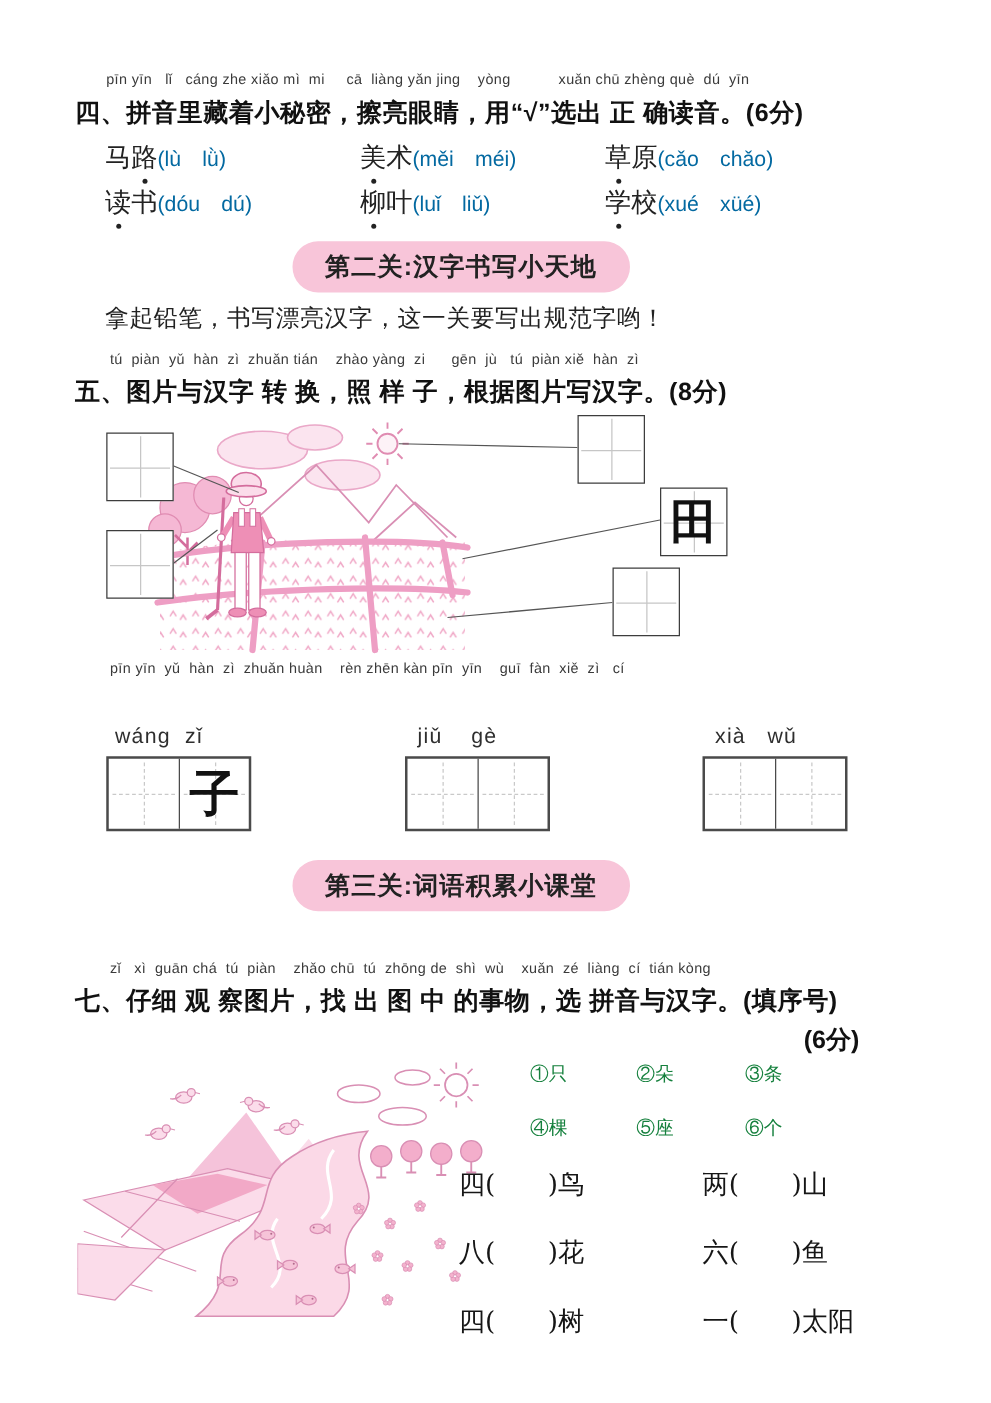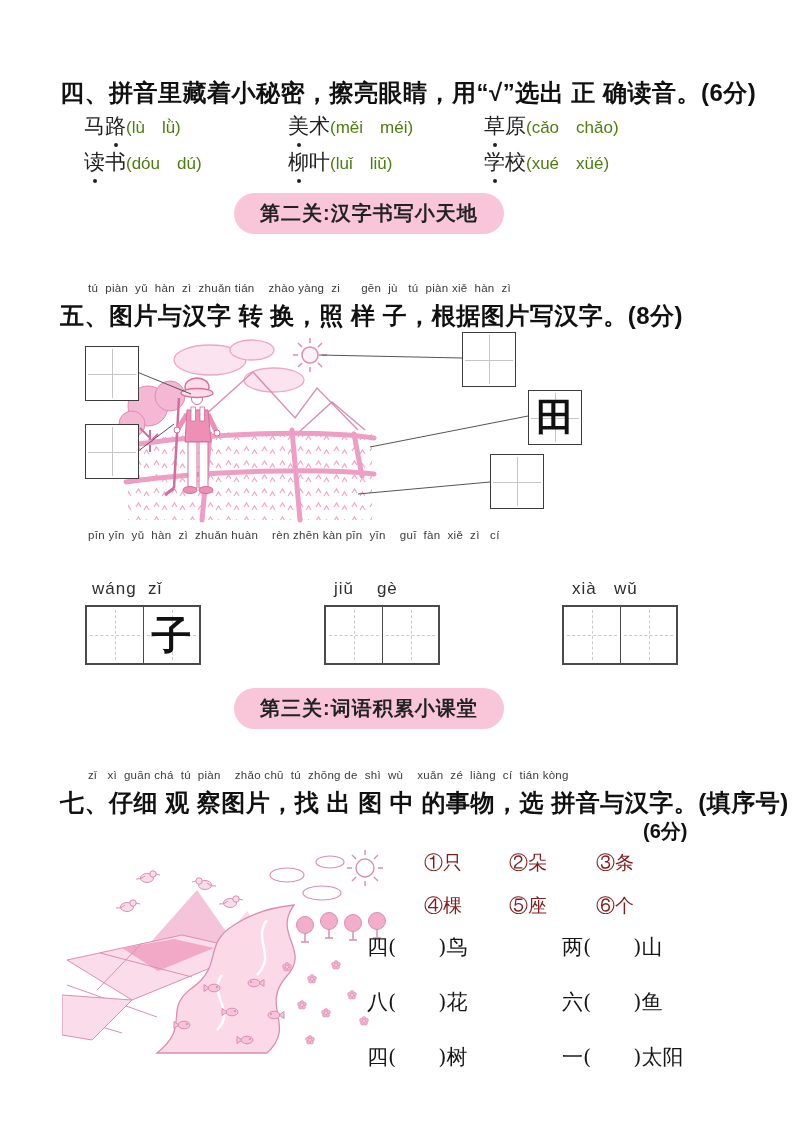--- a/index.html
+++ b/index.html
@@ -7,27 +7,27 @@
     --ink:#1c1c1c;
     --pink-dark:#d98fb4;
     --pink-mid:#f2a9c7;
     --pink-light:#fbdcea;
   }
   *{margin:0;padding:0;box-sizing:border-box;}
   body{background:#ffffff;font-family:"Liberation Sans",sans-serif;color:var(--ink);}
   .page{position:relative;width:793px;height:1122px;background:#fff;overflow:hidden;margin:0 auto;}
 
   .pinyin-line{position:absolute;font-size:11.5px;color:#3a3a3a;white-space:pre;letter-spacing:.3px;font-family:"Liberation Sans",sans-serif;}
-  .q-heading{position:absolute;font-size:24px;font-weight:bold;color:#111;letter-spacing:.5px;white-space:pre;font-family:"Liberation Sans",sans-serif;}
+  .q-heading{position:absolute;font-size:20px;font-weight:bold;color:#111;letter-spacing:.5px;white-space:pre;font-family:"Liberation Sans",sans-serif;}
   .kai{font-family:"DejaVu Serif","Liberation Serif",serif;}
 
   
   .word-item{position:absolute;white-space:pre;}
   .word-item .hz{display:inline-block;position:relative;font-size:21px;font-family:"DejaVu Serif","Liberation Serif",serif;color:#222;}
-  .word-item .opts{font-size:17px;font-family:"Liberation Sans",sans-serif;color:#4d7c0f;white-space:pre;}
+  .word-item .opts{font-size:17px;font-family:"Liberation Sans",sans-serif;color:#0369a1;white-space:pre;}
   .hz.dotted::after{content:"";position:absolute;left:50%;bottom:-7px;width:4px;height:4px;border-radius:50%;background:#222;transform:translateX(-50%);}
   .c1{left:84px;}.c2{left:288px;}.c3{left:484px;}
   .r1{top:112px;}.r2{top:148px;}
 
   .banner{position:absolute;left:234px;background:var(--banner-bg);border-radius:22px;padding:7px 26px;font-size:20px;font-weight:bold;color:#222;letter-spacing:1px;font-family:"Liberation Sans",sans-serif;}
   .intro{position:absolute;font-size:19px;letter-spacing:.5px;color:#222;white-space:pre;}
 
   
   .art-wrap{position:absolute;left:60px;top:330px;width:680px;height:198px;}
   .tianbox{position:absolute;width:54px;height:55px;border:1.6px solid #3d3d3d;background:#fff;}
@@ -40,40 +40,42 @@
   .grid2{position:absolute;display:flex;border:2px solid #4a4a4a;background:#fff;}
   .grid2 .cell{position:relative;width:56px;height:56px;display:flex;align-items:center;justify-content:center;font-size:40px;font-weight:bold;font-family:"DejaVu Serif","Liberation Serif",serif;color:#111;}
   .grid2 .cell + .cell{border-left:1.4px solid #4a4a4a;}
   .grid2 .cell::before{content:"";position:absolute;left:50%;top:3px;bottom:3px;border-left:1px dashed #c9c9c9;}
   .grid2 .cell::after{content:"";position:absolute;top:50%;left:3px;right:3px;border-top:1px dashed #c9c9c9;}
   .grid2 .cell span{position:relative;z-index:2;}
 
   .score-line{position:absolute;font-size:20px;font-weight:bold;color:#111;font-family:"Liberation Sans",sans-serif;}
 
   
-  .opt{position:absolute;font-size:19px;color:#7f1d1d;font-family:"DejaVu Serif","Liberation Serif",serif;white-space:pre;}
+  .opt{position:absolute;font-size:15px;color:#15803d;font-family:"DejaVu Serif","Liberation Serif",serif;white-space:pre;}
   .fill{position:absolute;font-size:21px;color:#161616;font-family:"DejaVu Serif","Liberation Serif",serif;white-space:pre;}
 
   svg{display:block;}
 </style>
 </head>
 <body>
 
 <div class="page">
 
+  <div class="pinyin-line" style="left:85px;top:58px;">pīn yīn   lǐ   cáng zhe xiǎo mì  mi     cā  liàng yǎn jing    yòng           xuǎn chū zhèng què  dú  yīn</div>
   <div class="q-heading" style="left:60px;top:77px;">四、拼音里藏着小秘密，擦亮眼睛，用“√”选出 正 确读音。(6分)</div>
 
   <div class="word-item c1 r1"><span class="hz">马</span><span class="hz dotted">路</span><span class="opts">(lù　lǜ)</span></div>
   <div class="word-item c2 r1"><span class="hz dotted">美</span><span class="hz">术</span><span class="opts">(měi　méi)</span></div>
   <div class="word-item c3 r1"><span class="hz dotted">草</span><span class="hz">原</span><span class="opts">(cǎo　chǎo)</span></div>
   <div class="word-item c1 r2"><span class="hz dotted">读</span><span class="hz">书</span><span class="opts">(dóu　dú)</span></div>
   <div class="word-item c2 r2"><span class="hz dotted">柳</span><span class="hz">叶</span><span class="opts">(luǐ　liǔ)</span></div>
   <div class="word-item c3 r2"><span class="hz dotted">学</span><span class="hz">校</span><span class="opts">(xué　xüé)</span></div>
 
   <div class="banner" style="top:193px;">第二关:汉字书写小天地</div>
+  <div class="intro kai" style="left:84px;top:242px;">拿起铅笔，书写漂亮汉字，这一关要写出规范字哟！</div>
 
   <div class="pinyin-line" style="left:88px;top:282px;">tú  piàn  yǔ  hàn  zì  zhuǎn tián    zhào yàng  zi      gēn  jù   tú  piàn xiě  hàn  zì</div>
   <div class="q-heading" style="left:60px;top:300px;">五、图片与汉字 转 换，照 样 子，根据图片写汉字。(8分)</div>
 
   <div class="art-wrap">
     <svg width="680" height="198" viewBox="0 0 680 198">
       <g fill="#fbe4ef" stroke="#eaa8c8" stroke-width="1.3">
         <ellipse cx="150" cy="30" rx="36" ry="15"></ellipse>
         <ellipse cx="192" cy="20" rx="22" ry="10"></ellipse>
         <ellipse cx="214" cy="50" rx="30" ry="12"></ellipse>

